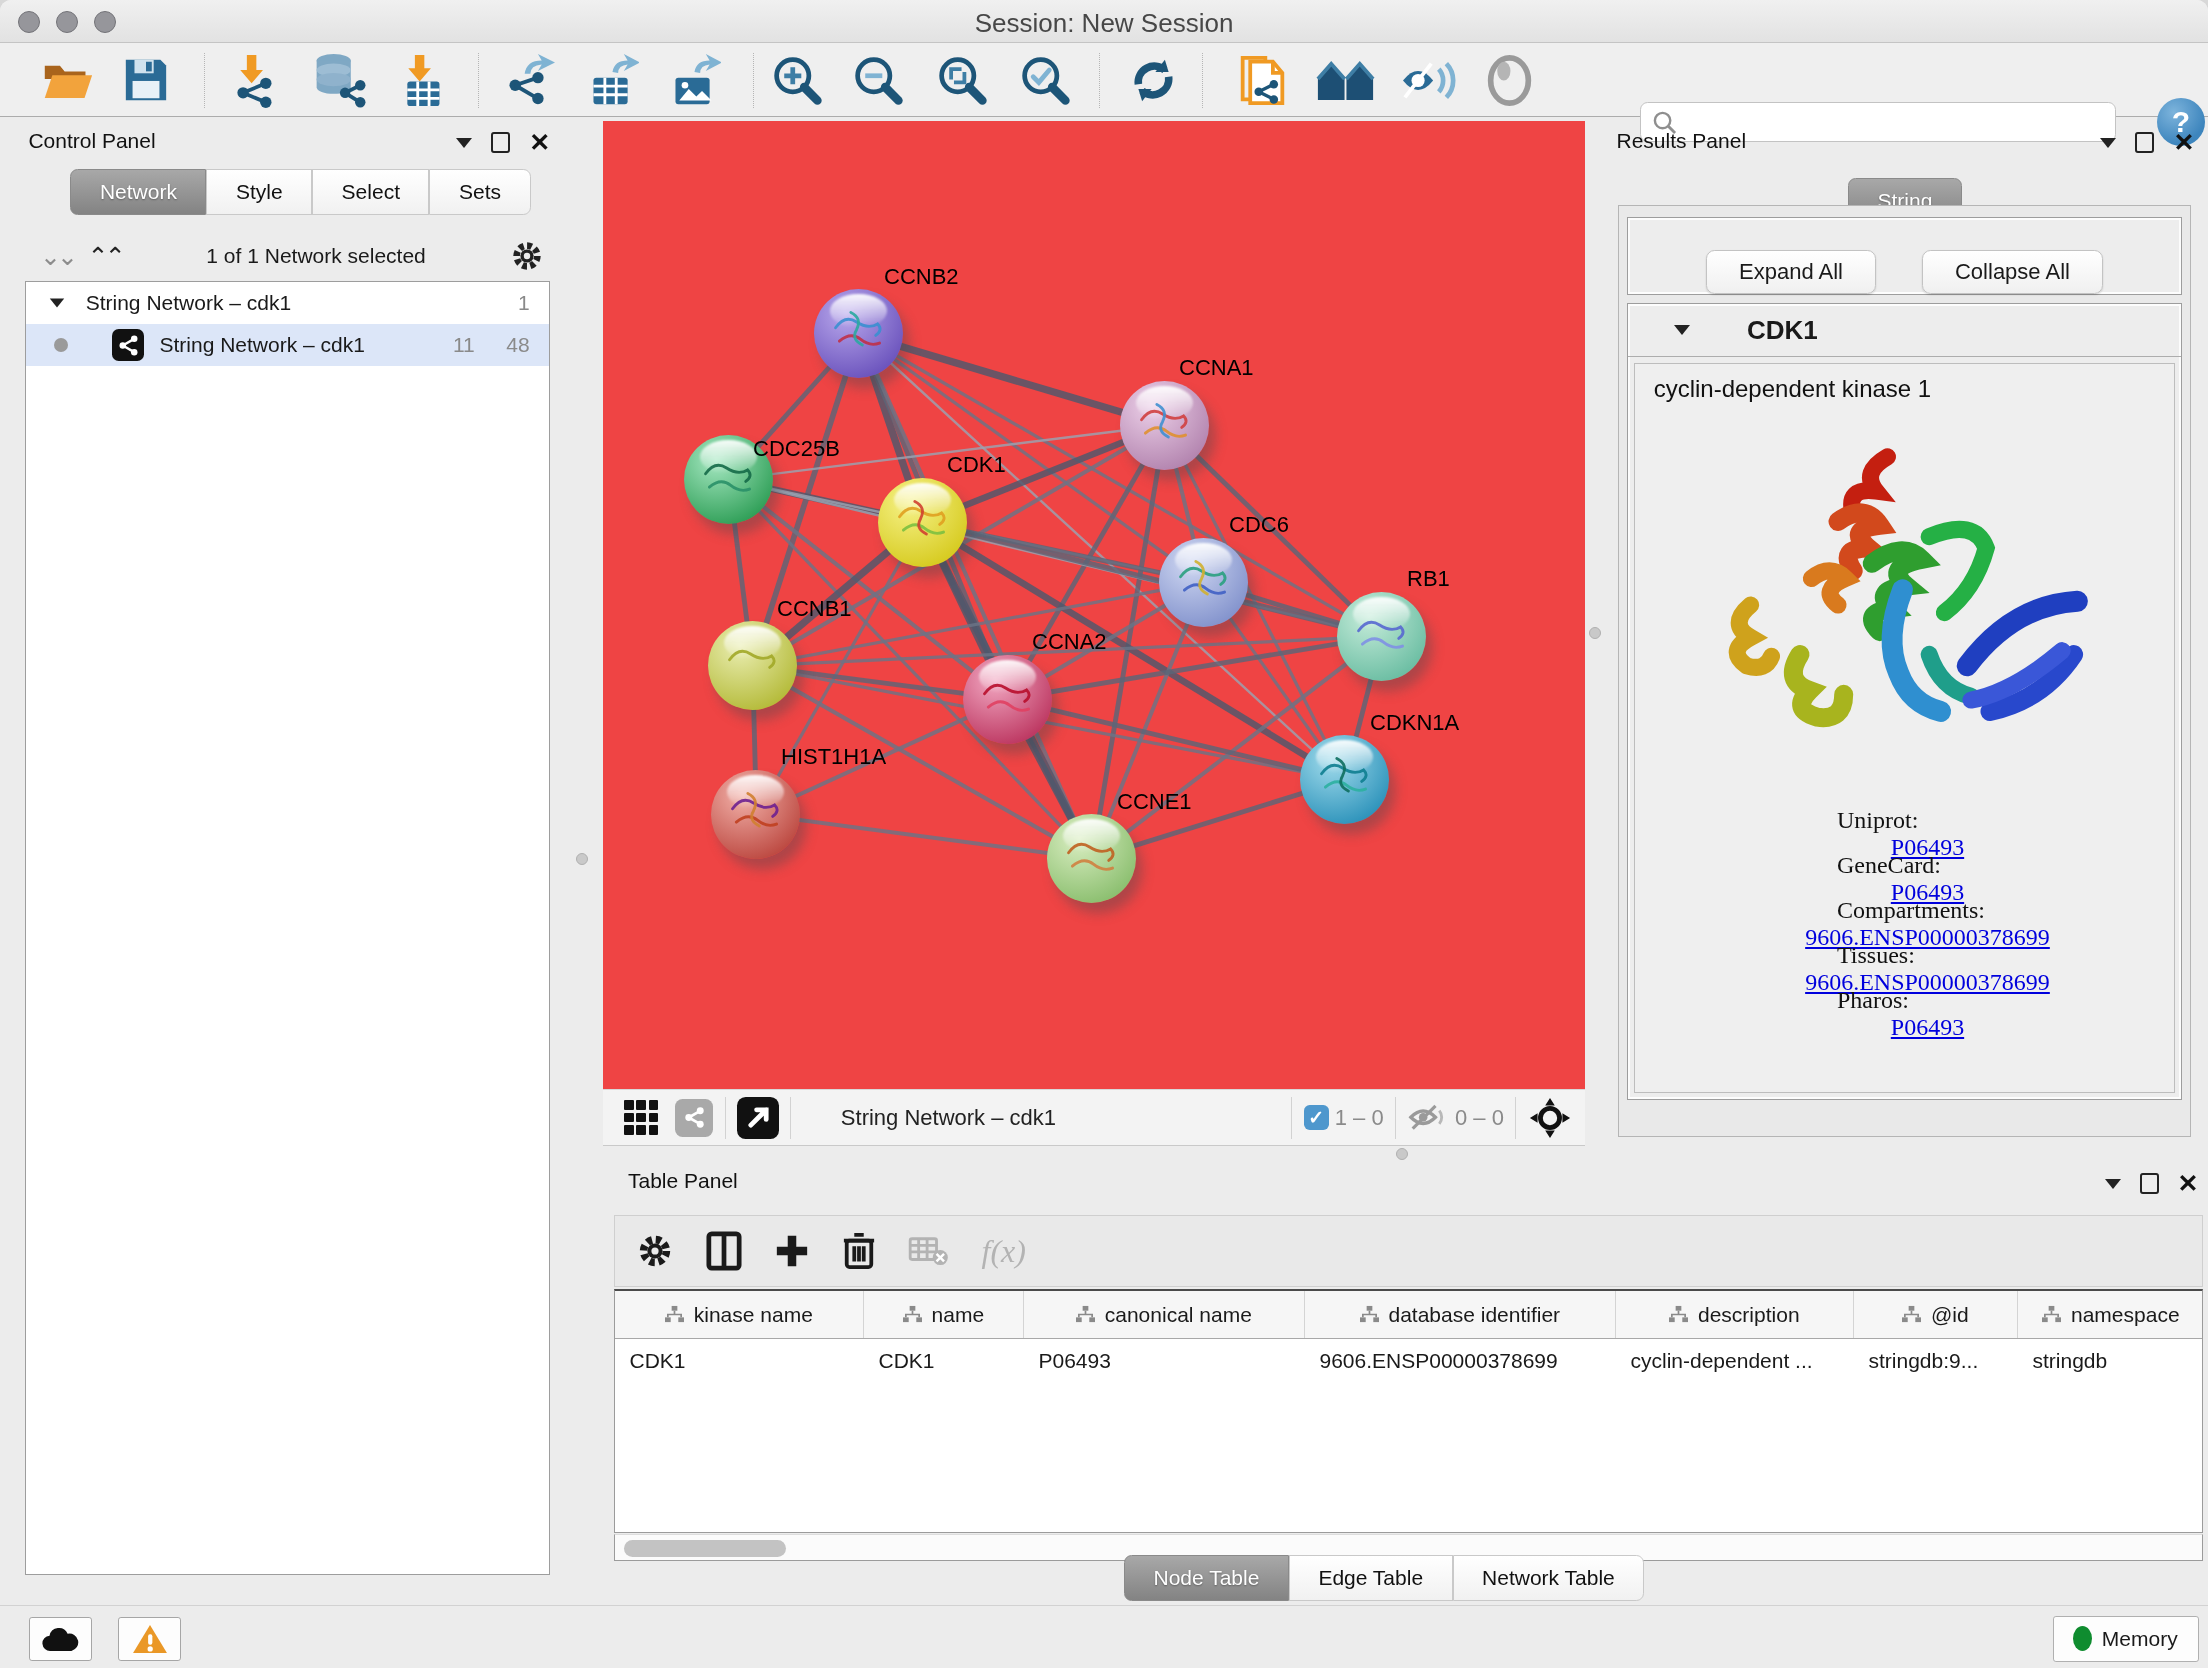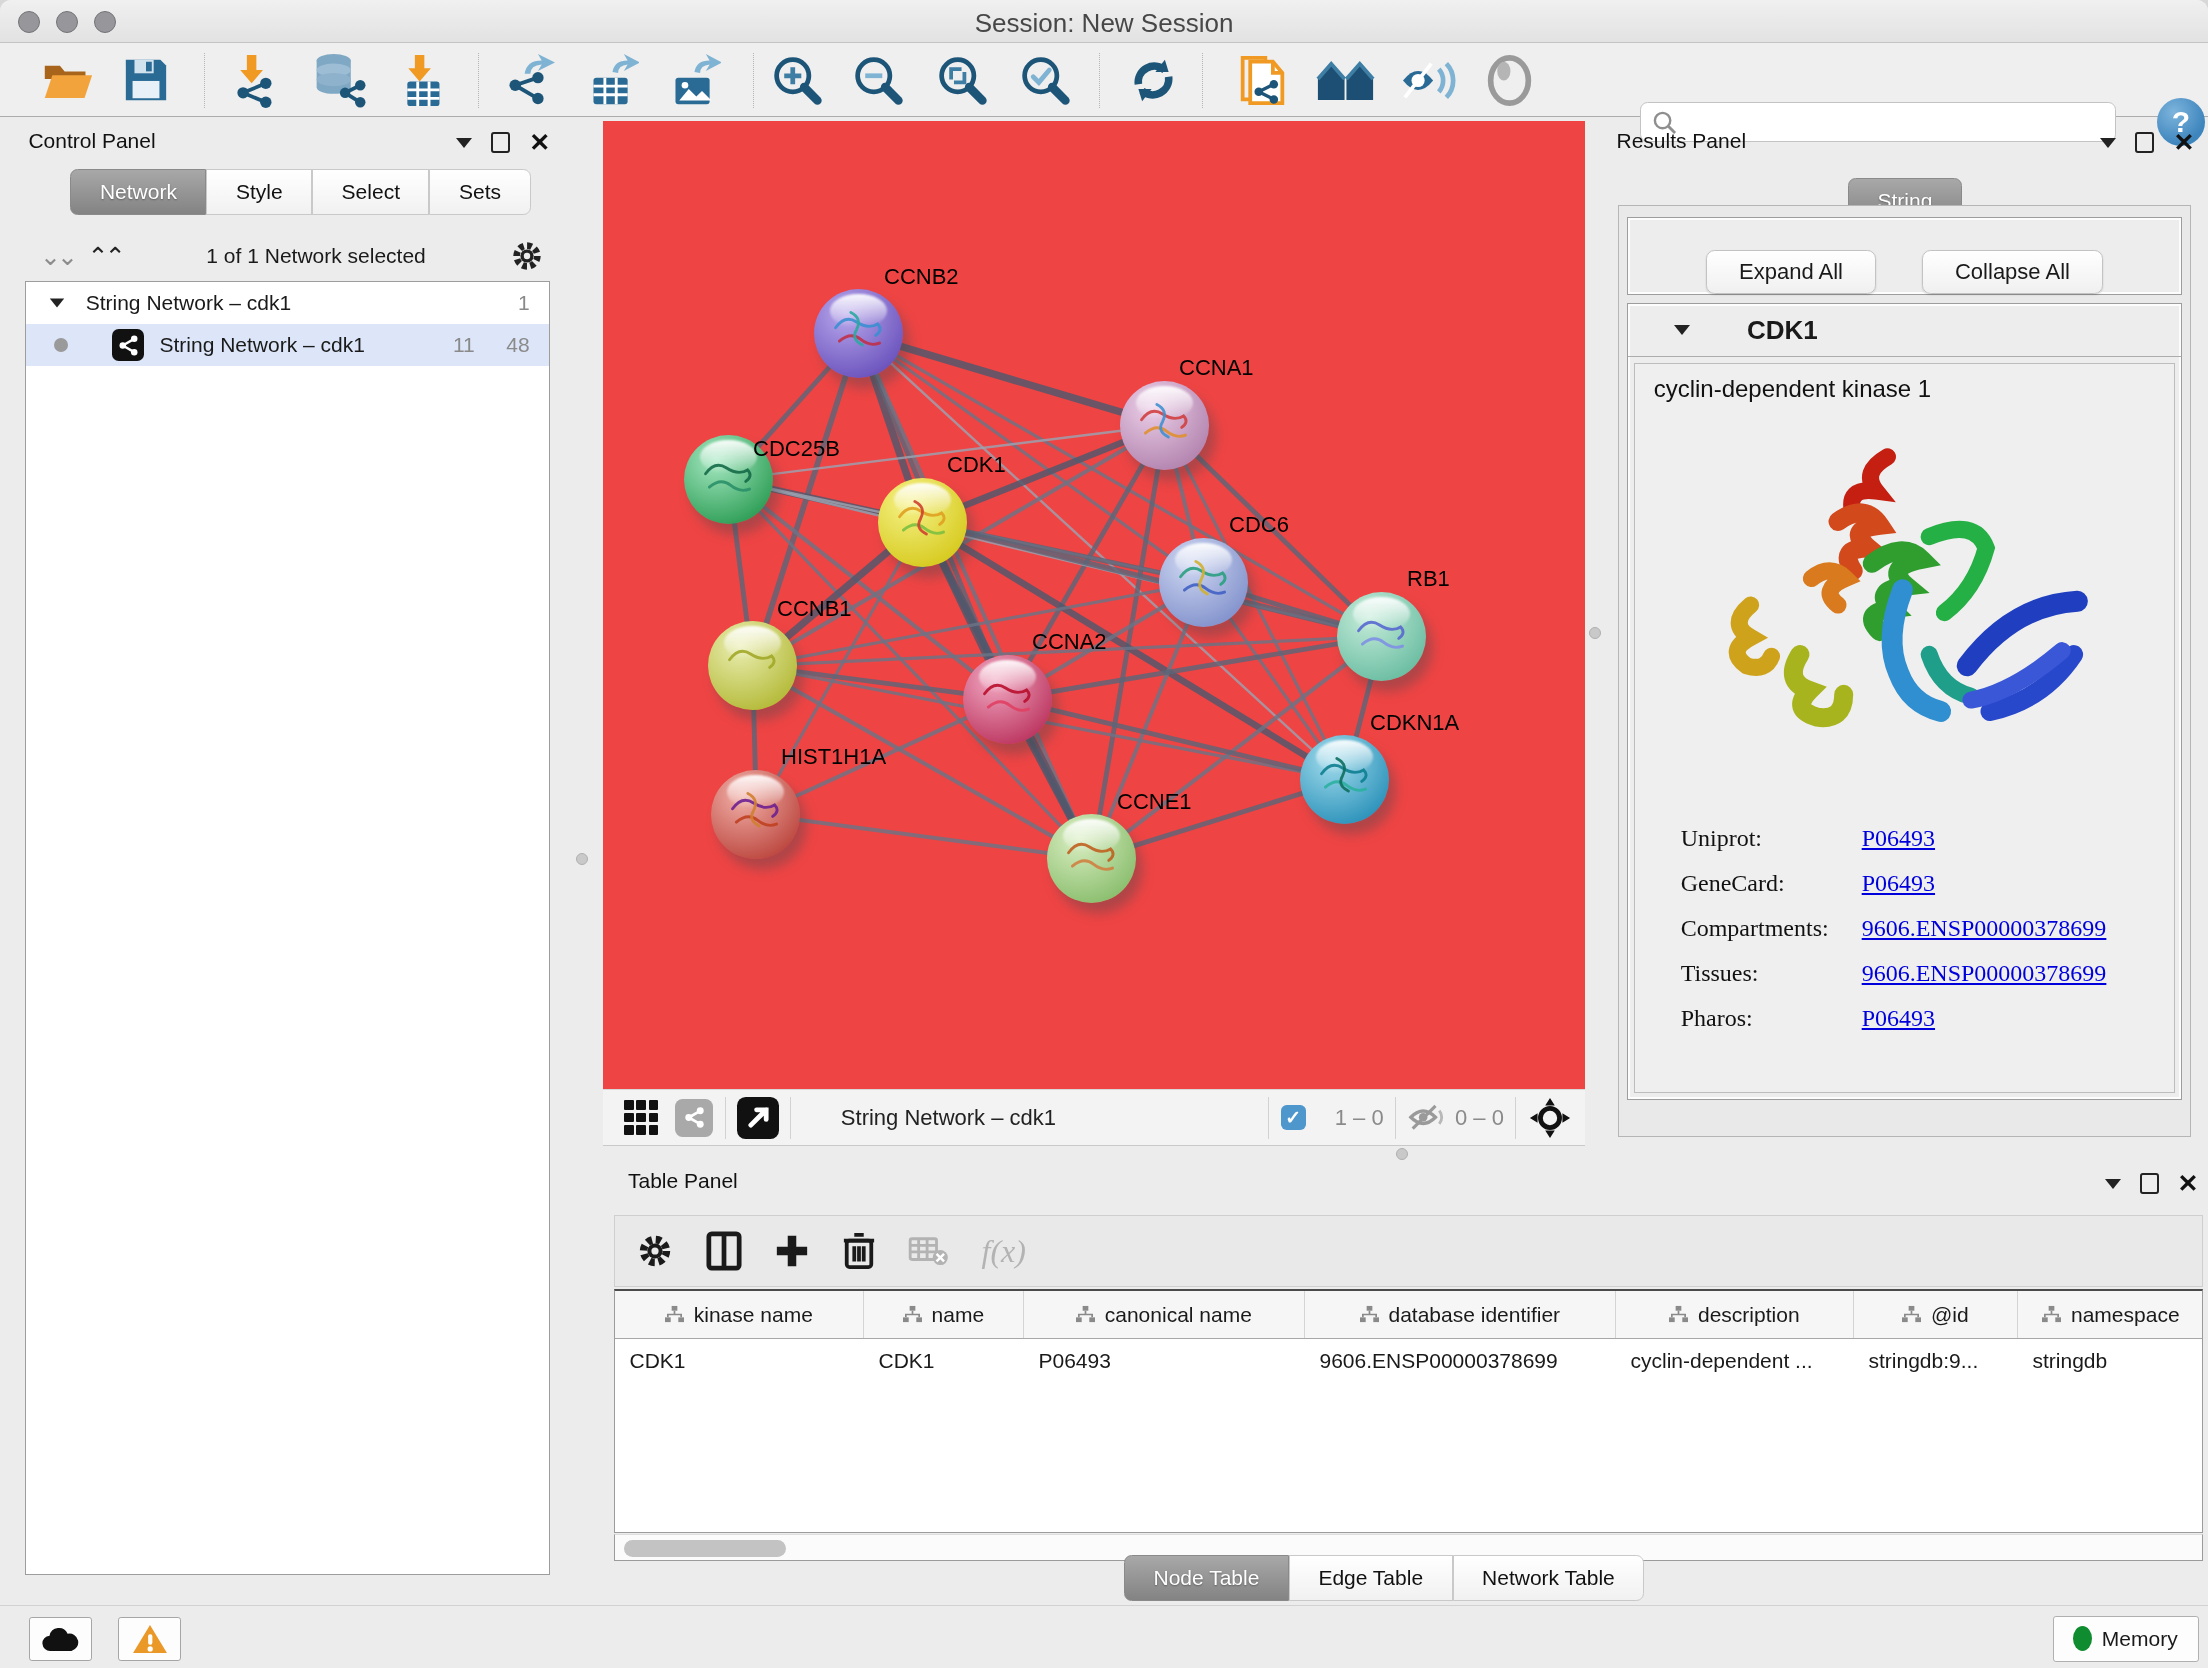--- a/index.html
+++ b/index.html
@@ -89,21 +89,21 @@
   .rp-box{position:absolute;left:7.6px;width:555px;background:#ededed;border:1px solid #9d9d9d;
     box-shadow:inset 0 0 0 1.9px #fdfdfd;}
   .rp-btn{height:44px;padding:0 32px;background:linear-gradient(#ffffff,#f0f0f0);
     border:1px solid #c3c3c3;border-radius:8.6px;font-size:22px;display:flex;align-items:center;
     box-shadow:0 1px 1.9px rgba(0,0,0,.15);}
   .rp-entry-head{height:53px;border-bottom:1px solid #adadad;display:flex;align-items:center;}
   .rp-name{font-size:26px;font-weight:bold;}
   .rp-desc{font-size:24px;color:#111;}
   .xl-title{font-family:"Liberation Serif",serif;font-weight:bold;font-size:26px;}
   .xl-row{display:flex;font-family:"Liberation Serif",serif;font-size:24px;height:45px;
-    align-items:flex-end;}
+    align-items:center;flex-direction:column;}
   .xl-label{width:181px;color:#111;}
   .xl-value{color:#0000dd;text-decoration:underline;}
   
   .table-panel{position:absolute;left:603px;top:1156px;width:1605px;height:442px;}
   .tp-toolbox{position:absolute;left:10.5px;top:59px;width:1589px;height:72px;background:#e9e9e9;
     border:1px solid #cicic1;border:1px solid #cfcfcf;display:flex;align-items:center;gap:32px;
     padding-left:21px;}
   .fx{font-family:"Liberation Serif",serif;font-style:italic;font-size:32px;color:#b3b3b3;}
   .tp-table{position:absolute;left:10.5px;top:133px;width:1589px;height:244px;background:#fff;
     border:1px solid #9b9b9b;border-top:2.9px solid #4a4a4a;overflow:hidden;}
@@ -515,21 +515,21 @@
     <span class="blk-arrow">
       <svg width="23" height="23" viewBox="0 0 24 24">
           <path d="M4 20 L20 4 M10 4 h10 v10" fill="none" stroke="#fff" stroke-width="5" stroke-linecap="round"></path>
         </svg>
       </span>
     <span class="nt-sep"></span>
     <span class="nt-title" style="margin-left:38px">String Network – cdk1</span>
     <span style="flex:1"></span>
     <span class="nt-sep"></span>
     <span class="chk">✓</span>
-    <span class="nt-cnt" style="margin-left:29px">1 – 0</span>
+    <span class="nt-cnt" style="margin-left:6px">1 – 0</span>
     <span class="nt-sep"></span>
     <svg width="38" height="28.5" viewBox="0 0 40 30">
       <path d="M4 15 Q17 2 30 15 Q17 28 4 15 z" fill="none" stroke="#9a9a9a" stroke-width="3.4"></path>
       <circle cx="17" cy="15" r="4.5" fill="#9a9a9a"></circle>
         <path d="M6 27 L30 3" stroke="#9a9a9a" stroke-width="3.4"></path>
       <path d="M34 8 a11 11 0 0 1 0 14" fill="none" stroke="#b8b8b8" stroke-width="3"></path>
       </svg>
     <span class="nt-cnt" style="margin-left:9.5px">0 – 0</span>
     <span class="nt-sep"></span>
     <svg width="44" height="44" viewBox="0 0 46 46" style="margin-right:13.3px">

